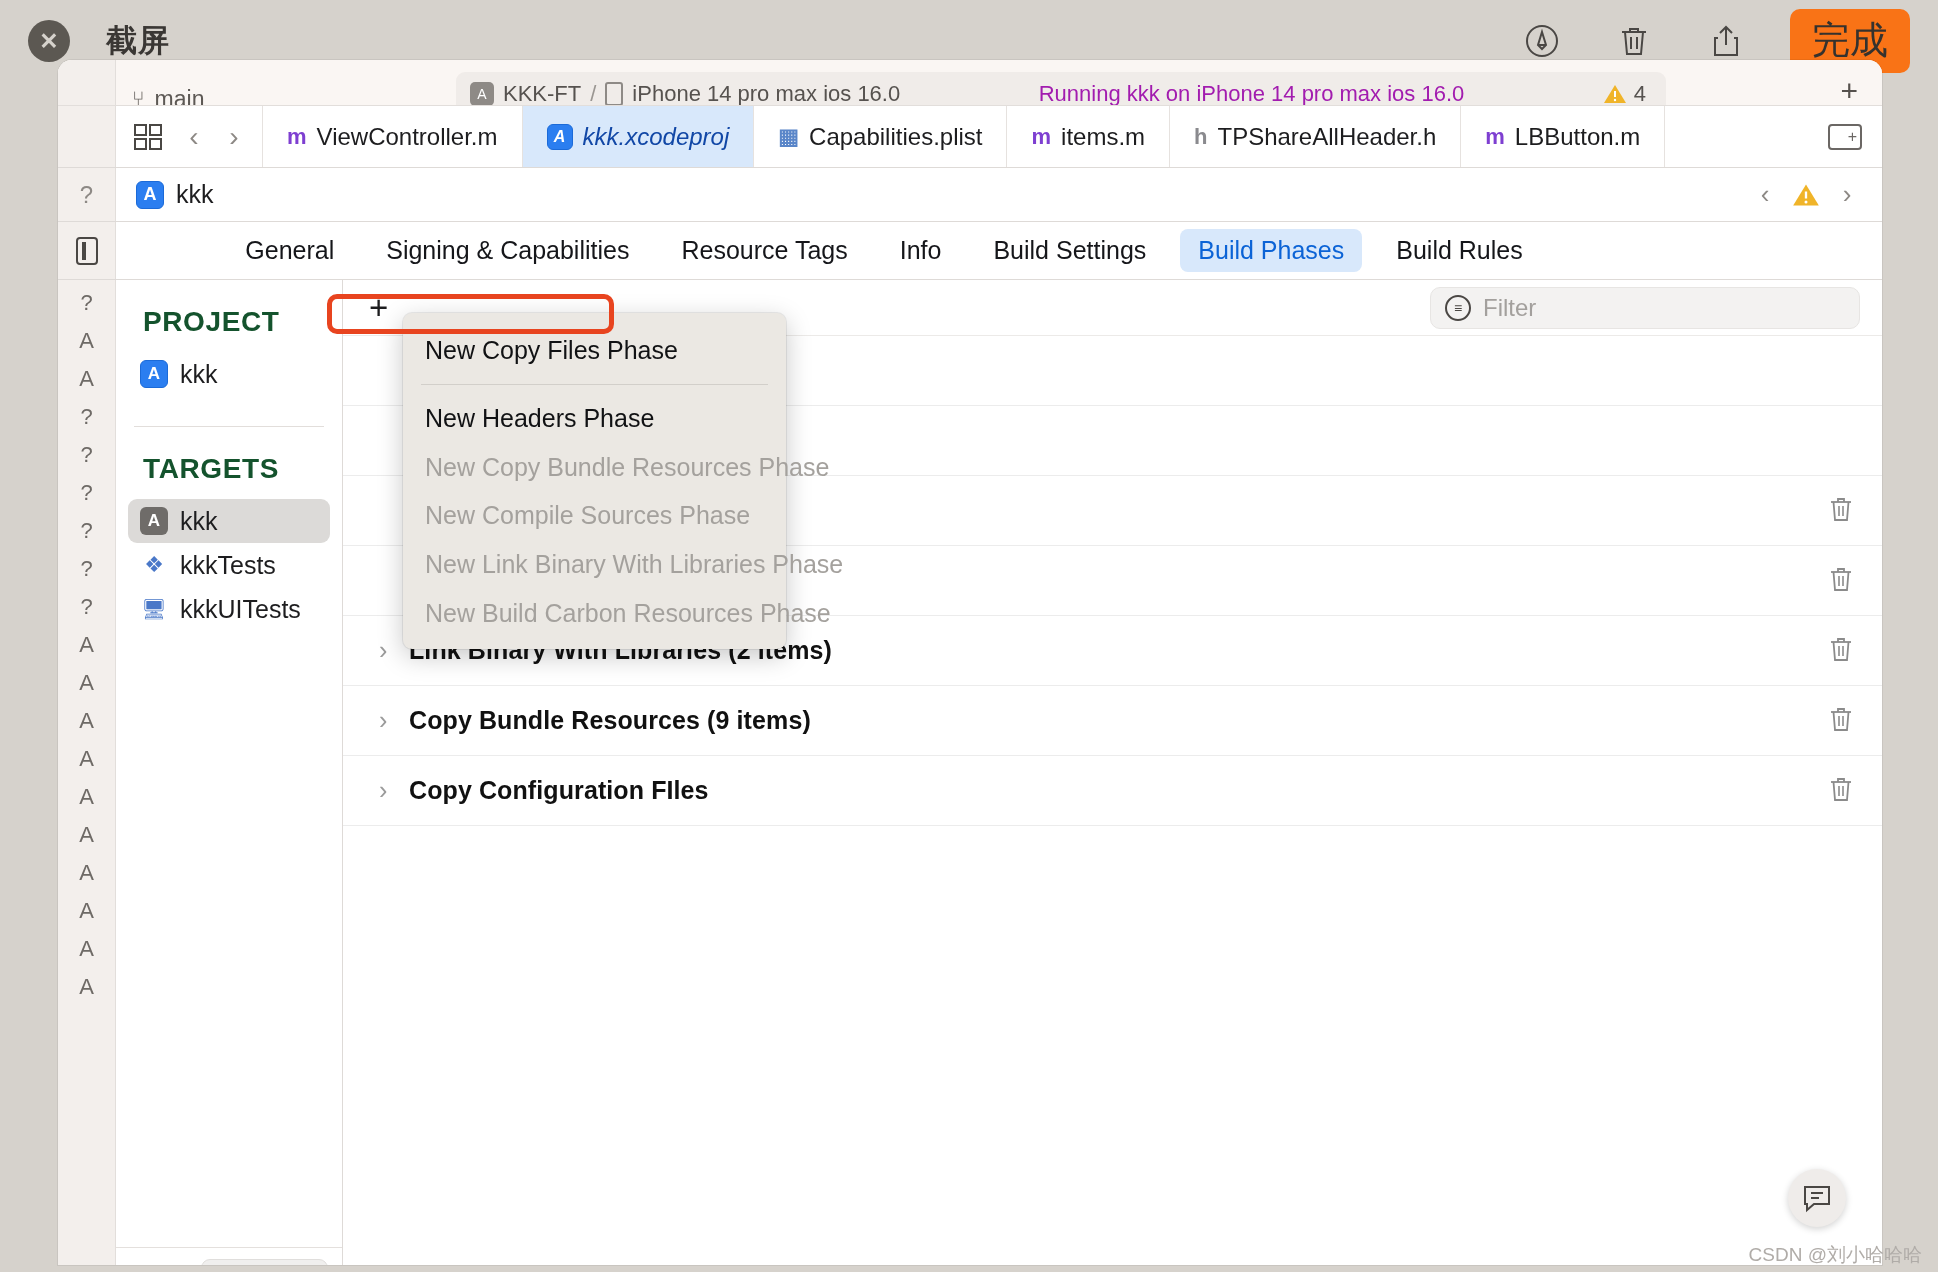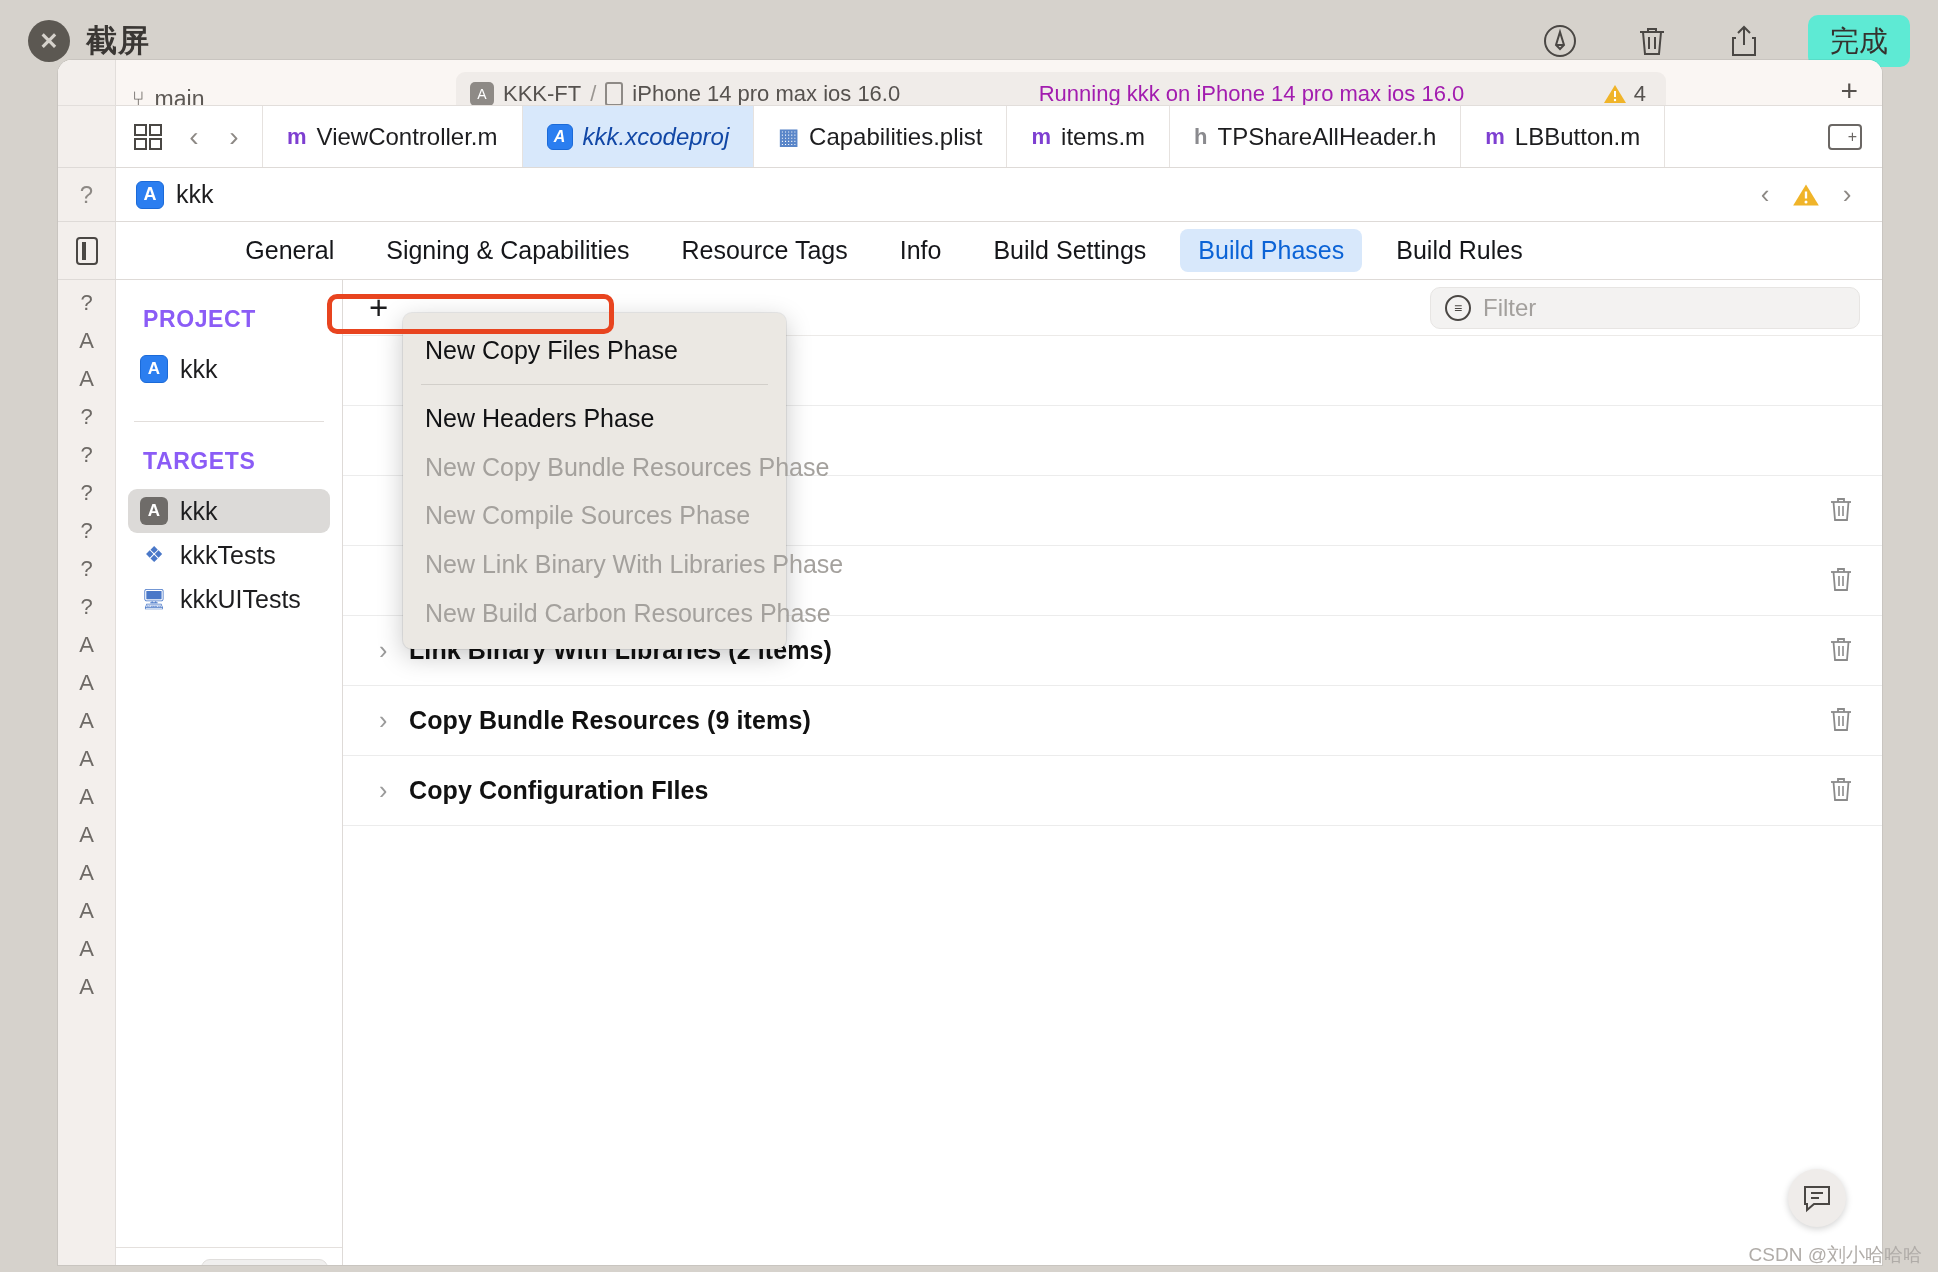--- a/index.html
+++ b/index.html
@@ -24,37 +24,37 @@
   }
   .close-btn {
     width: 42px; height: 42px; border-radius: 50%;
     background: #5c5852;
     display: flex; align-items: center; justify-content: center;
     color: #d6d2cc; font-size: 23px; font-weight: 600;
     cursor: pointer; flex: 0 0 auto;
     line-height: 1;
   }
   .editor-title {
-    margin-left: 16px;
+    margin-left: 36px;
     font-size: 31px; font-weight: 600; color: #3a3734;
     letter-spacing: 1px;
   }
   .topbar-spacer { flex: 1 1 auto; }
   .tool-icon {
     width: 56px; height: 56px;
     display: flex; align-items: center; justify-content: center;
     margin-left: 36px; cursor: pointer;
   }
   .tool-icon svg { display:block; }
   .done-btn {
     margin-left: 36px;
     padding: 8px 22px;
     border-radius: 10px;
-    background: #5eead4;
-    font-size: 29px; color: #35322e;
+    background: #f97316;
+    font-size: 38px; color: #35322e;
     cursor: pointer;
     line-height: 1.25;
   }
 
   
   .shot {
     position: absolute;
     left: 58px; top: 60px;
     width: 1824px; height: 1205px;
     border-radius: 14px 14px 0 0;
@@ -241,21 +241,21 @@
   .side-rail {
     position: absolute; left: 0; top: 0; bottom: 0;
     width: 58px; background: #f3efec;
     border-right: 1px solid #e2dedb;
     padding-top: 10px;
     display: flex; flex-direction: column; align-items: center;
     gap: 5px; color: #6e6a66; font-size: 22px;
   }
   .side-main { margin-left: 58px; flex: 1 1 auto; padding: 0 12px; }
   .side-head {
-    font-size: 23px; font-weight: 700; color: #8b5cf6;
+    font-size: 28px; font-weight: 700; color: #14532d;
     letter-spacing: .6px; padding: 26px 0 14px 15px;
   }
   .side-item {
     display: flex; align-items: center; gap: 12px;
     height: 44px; padding: 0 12px;
     border-radius: 9px; cursor: pointer;
     font-size: 25px; color: #1d1d1f;
   }
   .side-item.selected { background: #dcdad8; }
   .side-divider { height: 1px; background: #e2dedb; margin: 30px 6px 0 6px; }

